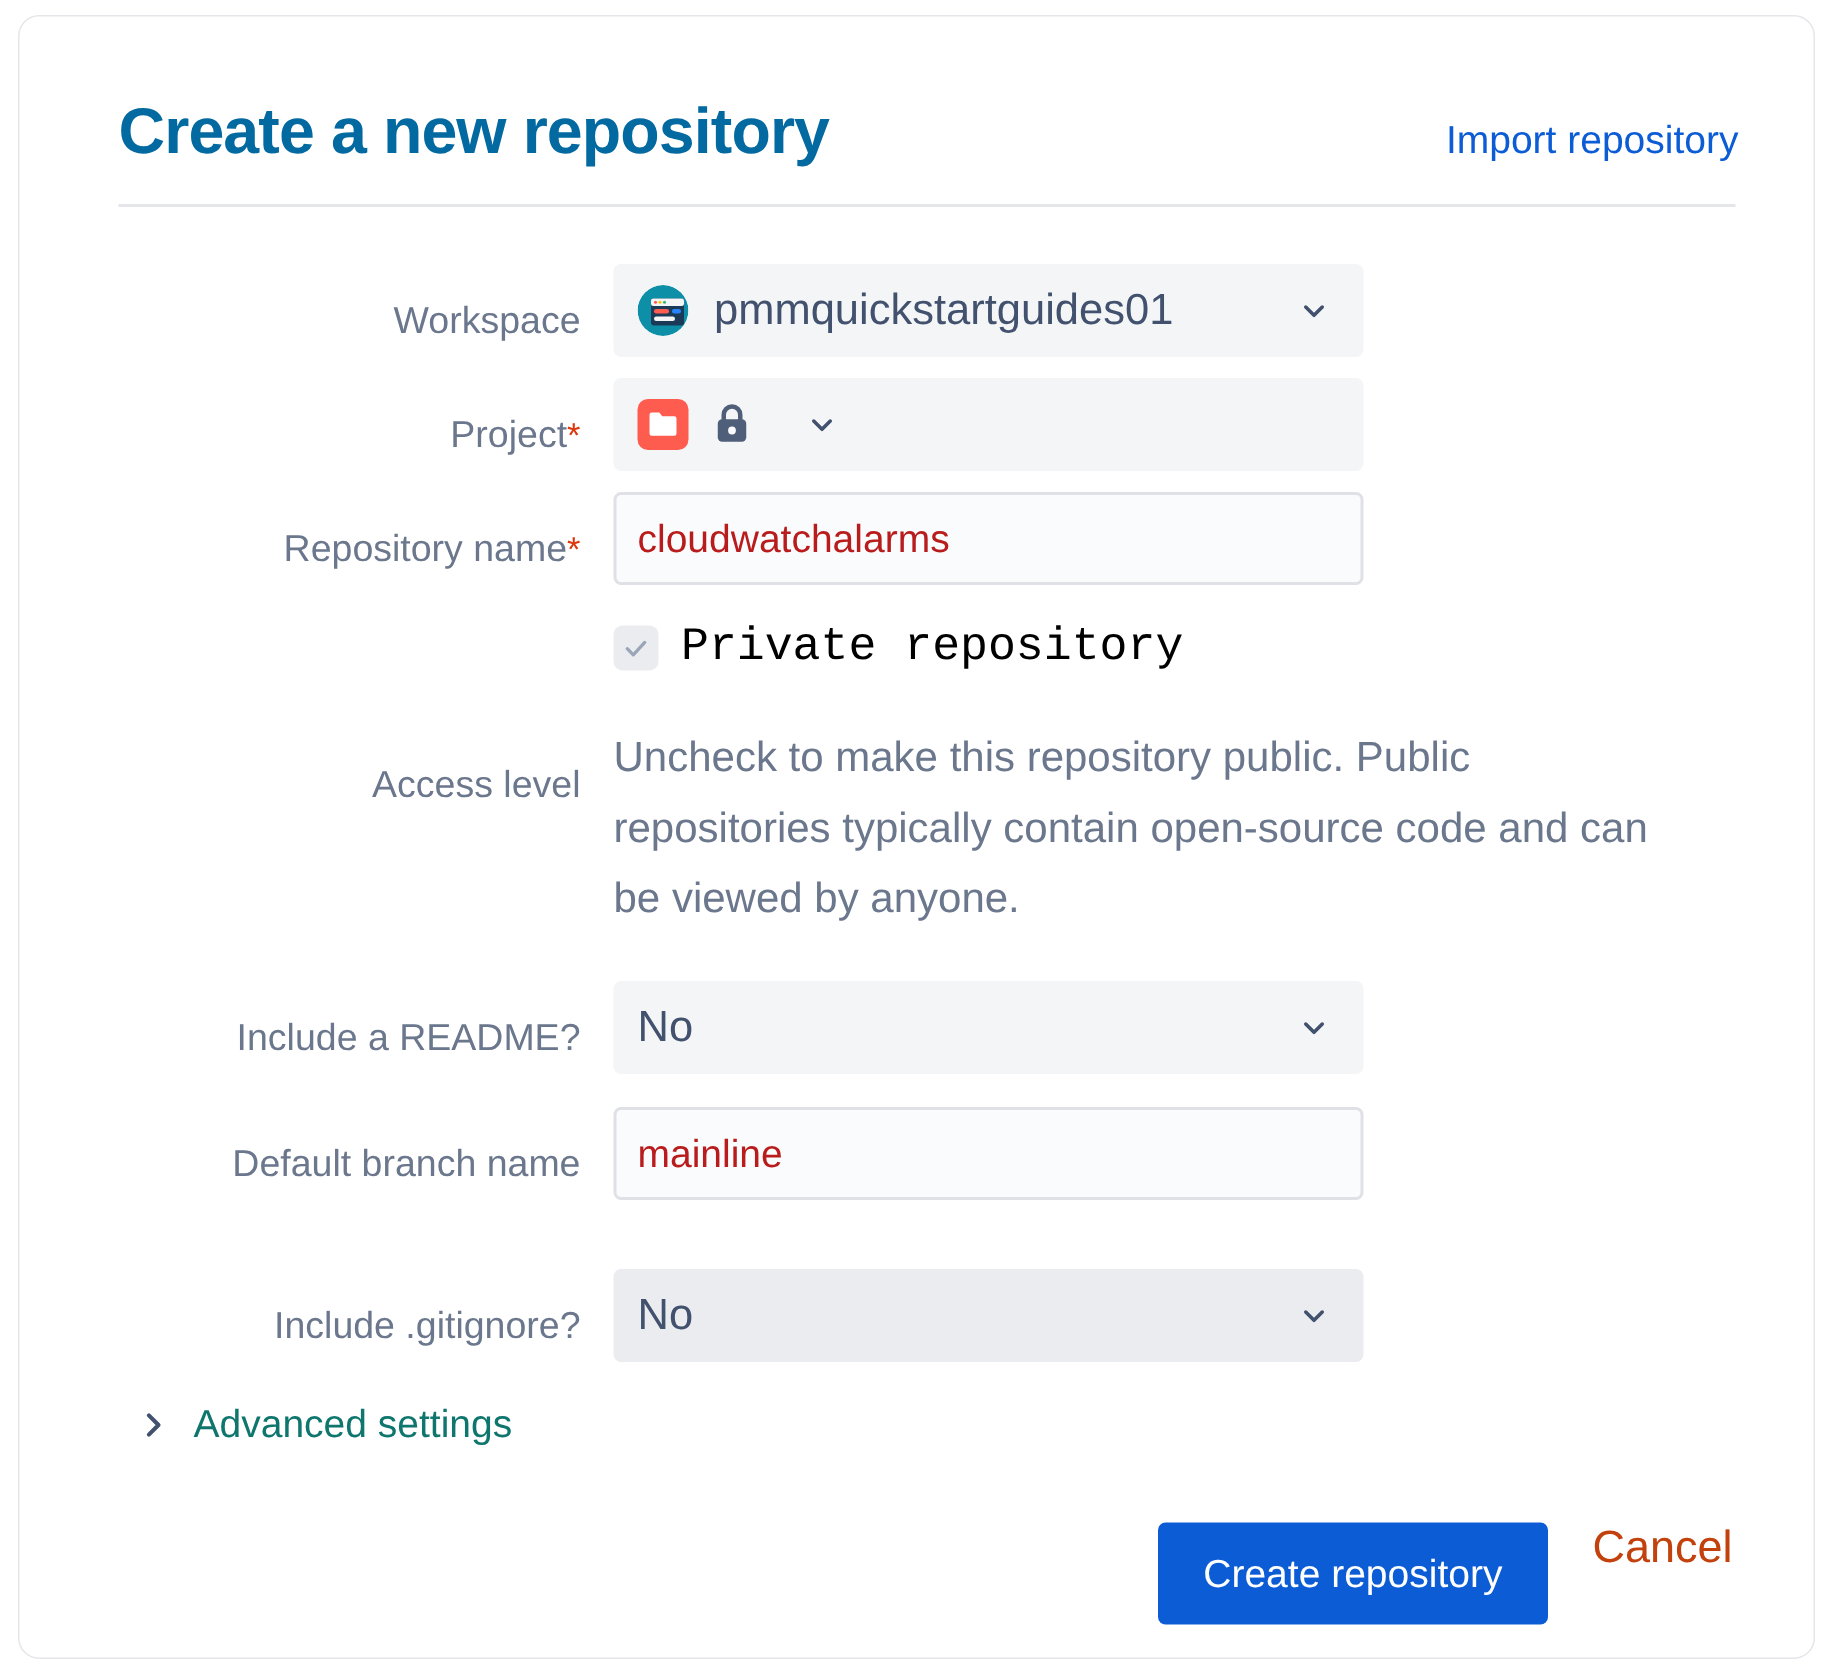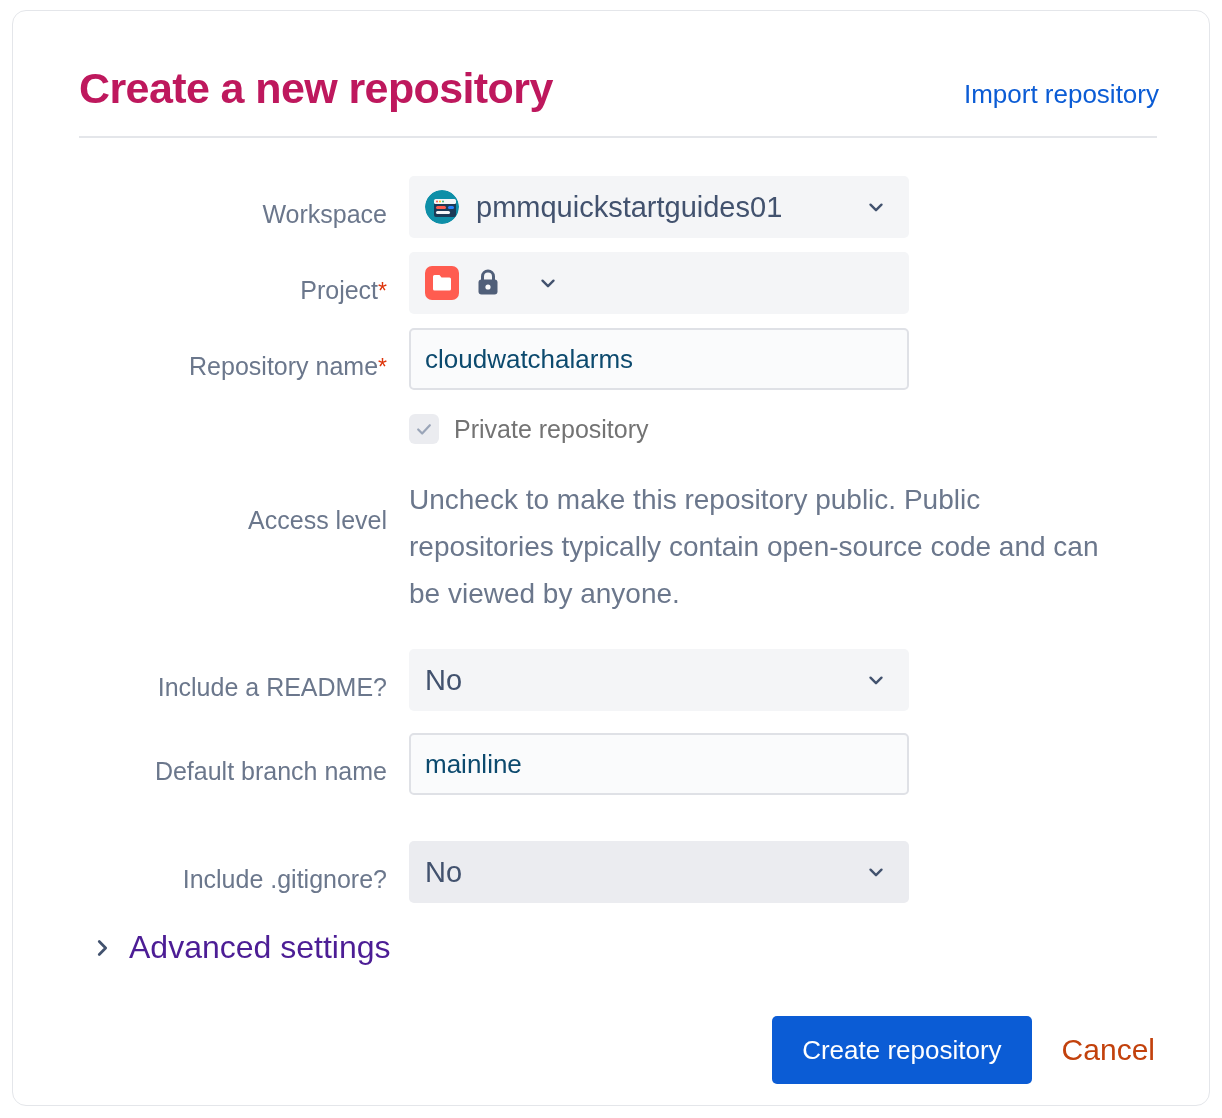--- a/index.html
+++ b/index.html
@@ -30,21 +30,21 @@
   
   .header-row {
     display: flex;
     align-items: baseline;
     justify-content: space-between;
     padding-bottom: 24px;
   }
   .page-title {
     font-size: 43px;
     font-weight: bold;
-    color: #be185d;
+    color: #0369a1;
     letter-spacing: -0.6px;
     margin: 0;
     line-height: 1.1;
   }
   .import-link {
     font-size: 26px;
     color: #0B5CD5;
     text-decoration: none;
     cursor: pointer;
     white-space: nowrap;
@@ -108,21 +108,21 @@
   
   .text-input {
     width: 500px;
     height: 62px;
     background: #FAFBFC;
     border: 2px solid #DFE1E6;
     border-radius: 5px;
     padding: 0 14px;
     font-size: 26px;
     font-family: "Liberation Sans", sans-serif;
-    color: #0c4a6e;
+    color: #b91c1c;
     outline: none;
   }
 
   
   .ws-avatar {
     flex: 0 0 auto;
     width: 34px; height: 34px;
     border-radius: 50%;
     margin-right: 17px;
     overflow: hidden;
@@ -143,51 +143,52 @@
   .checkbox-row { display: flex; align-items: center; padding-top: 10px; }
   .cbox {
     width: 30px; height: 30px;
     border-radius: 6px;
     background: #EBECF0;
     display: flex; align-items: center; justify-content: center;
     margin-right: 15px;
     cursor: not-allowed;
   }
   .cbox-label {
-    font-size: 25px;
-    color: #737373;
+    font-size: 31px;
+    color: #000000;
+    font-family: Liberation Mono, monospace;
   }
   .helper {
     width: 690px;
     font-size: 28px;
     line-height: 1.68;
     color: #6B778C;
     margin-top: 32px;
     margin-bottom: 6px;
   }
 
   
   .adv-row {
     display: flex;
     align-items: center;
     margin-top: 26px;
     margin-left: 12px;
   }
   .adv-chev { width: 22px; height: 22px; margin-right: 16px; }
   .adv-link {
-    font-size: 32px;
-    color: #4c1d95;
+    font-size: 26px;
+    color: #0f766e;
     text-decoration: none;
     cursor: pointer;
   }
 
   
   .footer {
     display: flex;
-    align-items: center;
+    align-items: flex-start;
     justify-content: flex-end;
     margin-top: 50px;
     gap: 26px;
   }
   .btn-primary {
     background: #0B5CD5;
     color: #ffffff;
     border: none;
     border-radius: 5px;
     font-size: 26px;

